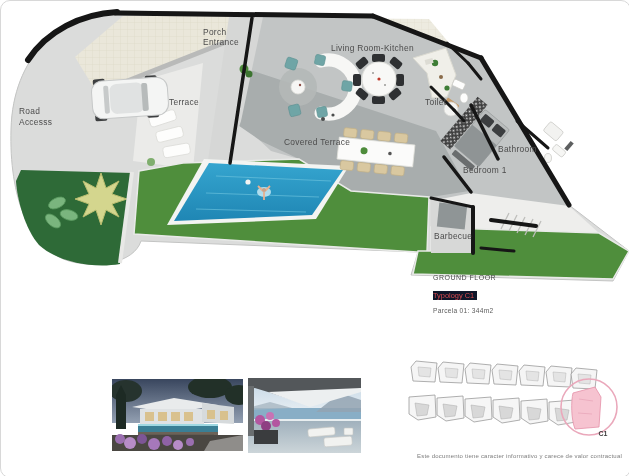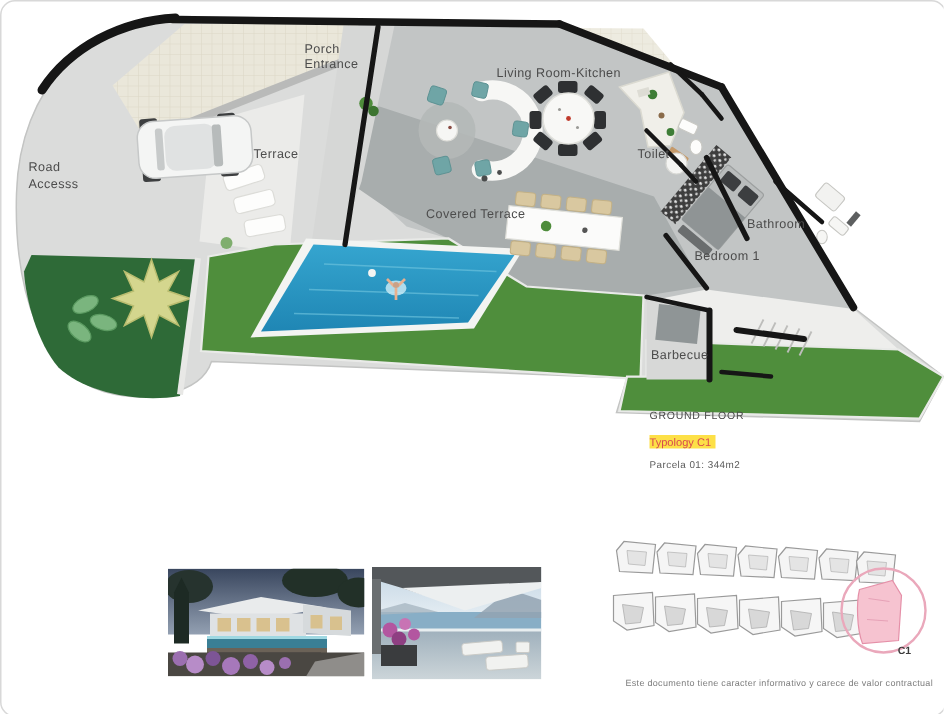--- a/index.html
+++ b/index.html
@@ -5,21 +5,21 @@
   html,body{margin:0;padding:0;background:#fff;}
   .screen{
     position:relative;width:629px;height:476px;background:#ffffff;
     border:1px solid #d8d8d8;border-radius:10px;overflow:hidden;
     font-family:"Liberation Sans", sans-serif;
   }
   svg text{font-family:"Liberation Sans", sans-serif;}
   .plan-label{fill:#4c4c4c;font-size:8.4px;letter-spacing:.3px;}
   .caption{position:absolute;left:432px;top:273px;line-height:1.25;}
   .cap-title{font-size:7px;color:#4a4a4a;letter-spacing:.5px;}
-  .cap-typ{display:inline-block;font-size:7.4px;color:#d8494f;background:#fde047;padding:0 3px 0 0;}
+  .cap-typ{display:inline-block;font-size:7.4px;color:#d8494f;background:#0f172a;padding:0 3px 0 0;}
   .cap-parcel{font-size:6.6px;color:#5c5c5c;margin-top:4px;letter-spacing:.3px;}
   .photo{position:absolute;overflow:hidden;}
   .photo1{left:111px;top:378px;width:131px;height:72px;}
   .photo2{left:247px;top:377px;width:113px;height:75px;}
   .siteplan{position:absolute;left:402px;top:352px;}
   .disclaimer{position:absolute;left:416px;top:452px;font-size:6px;color:#7d7d7d;letter-spacing:.2px;}
 </style>
 </head>
 <body>
 

